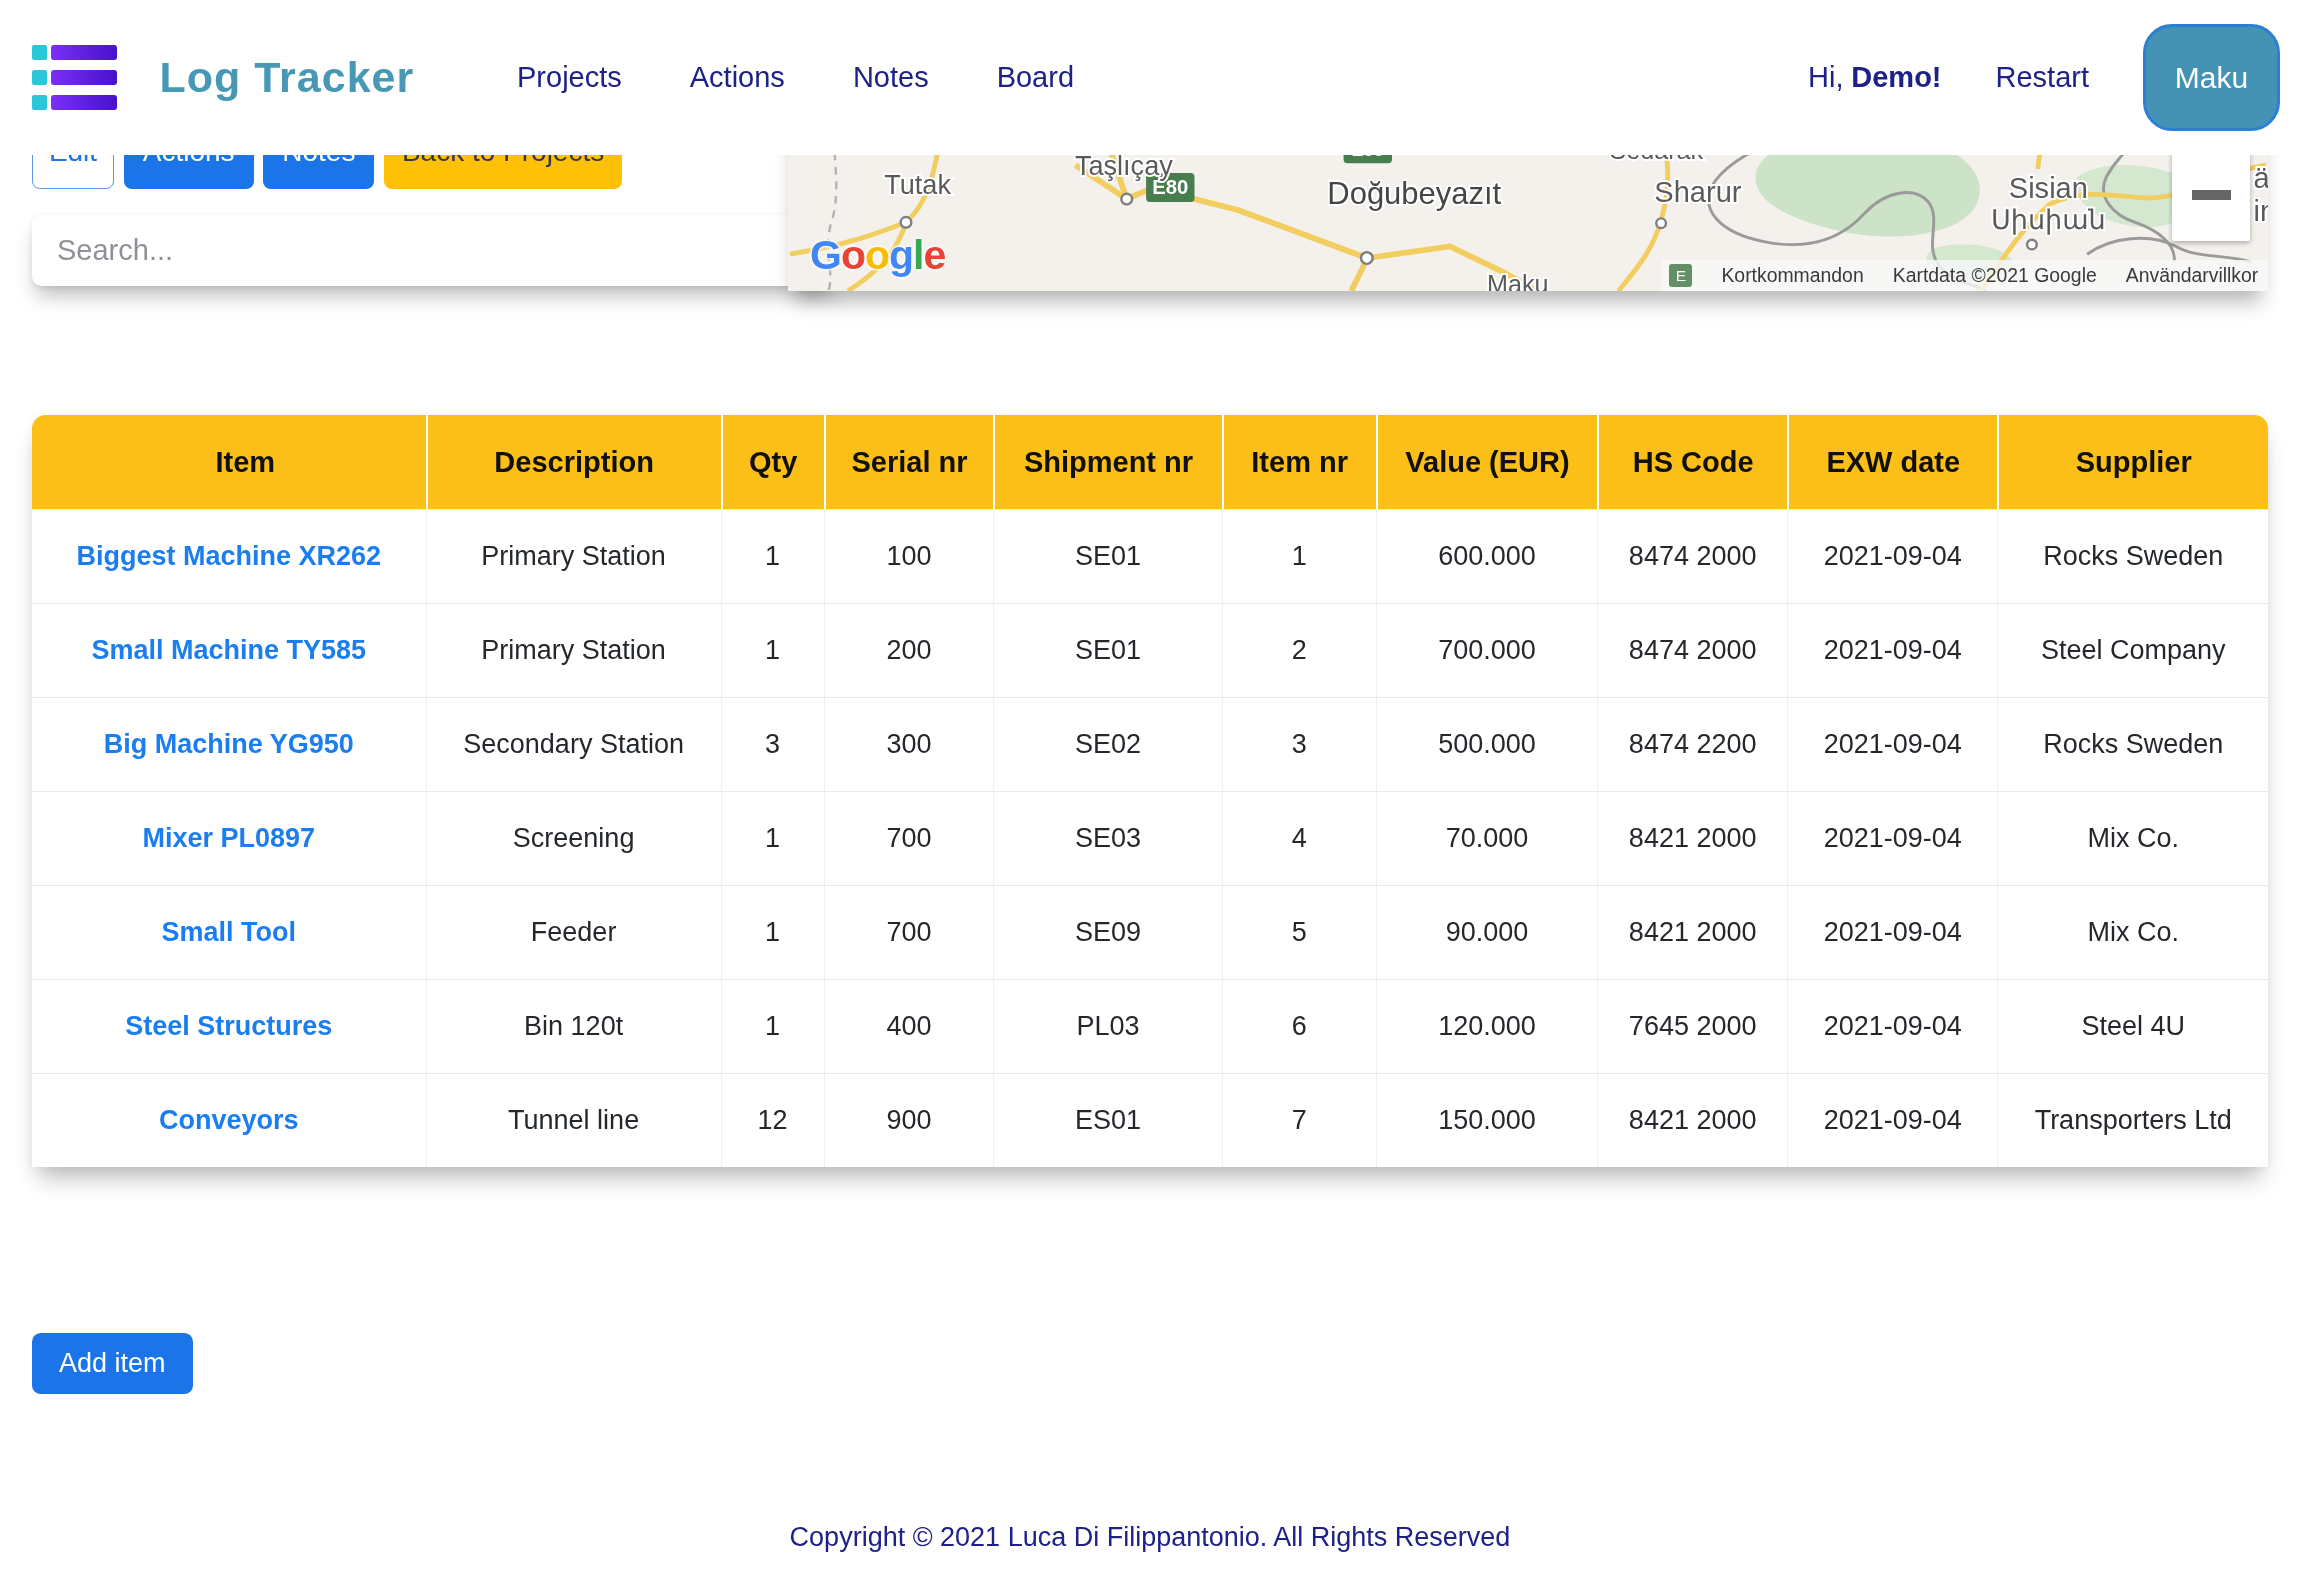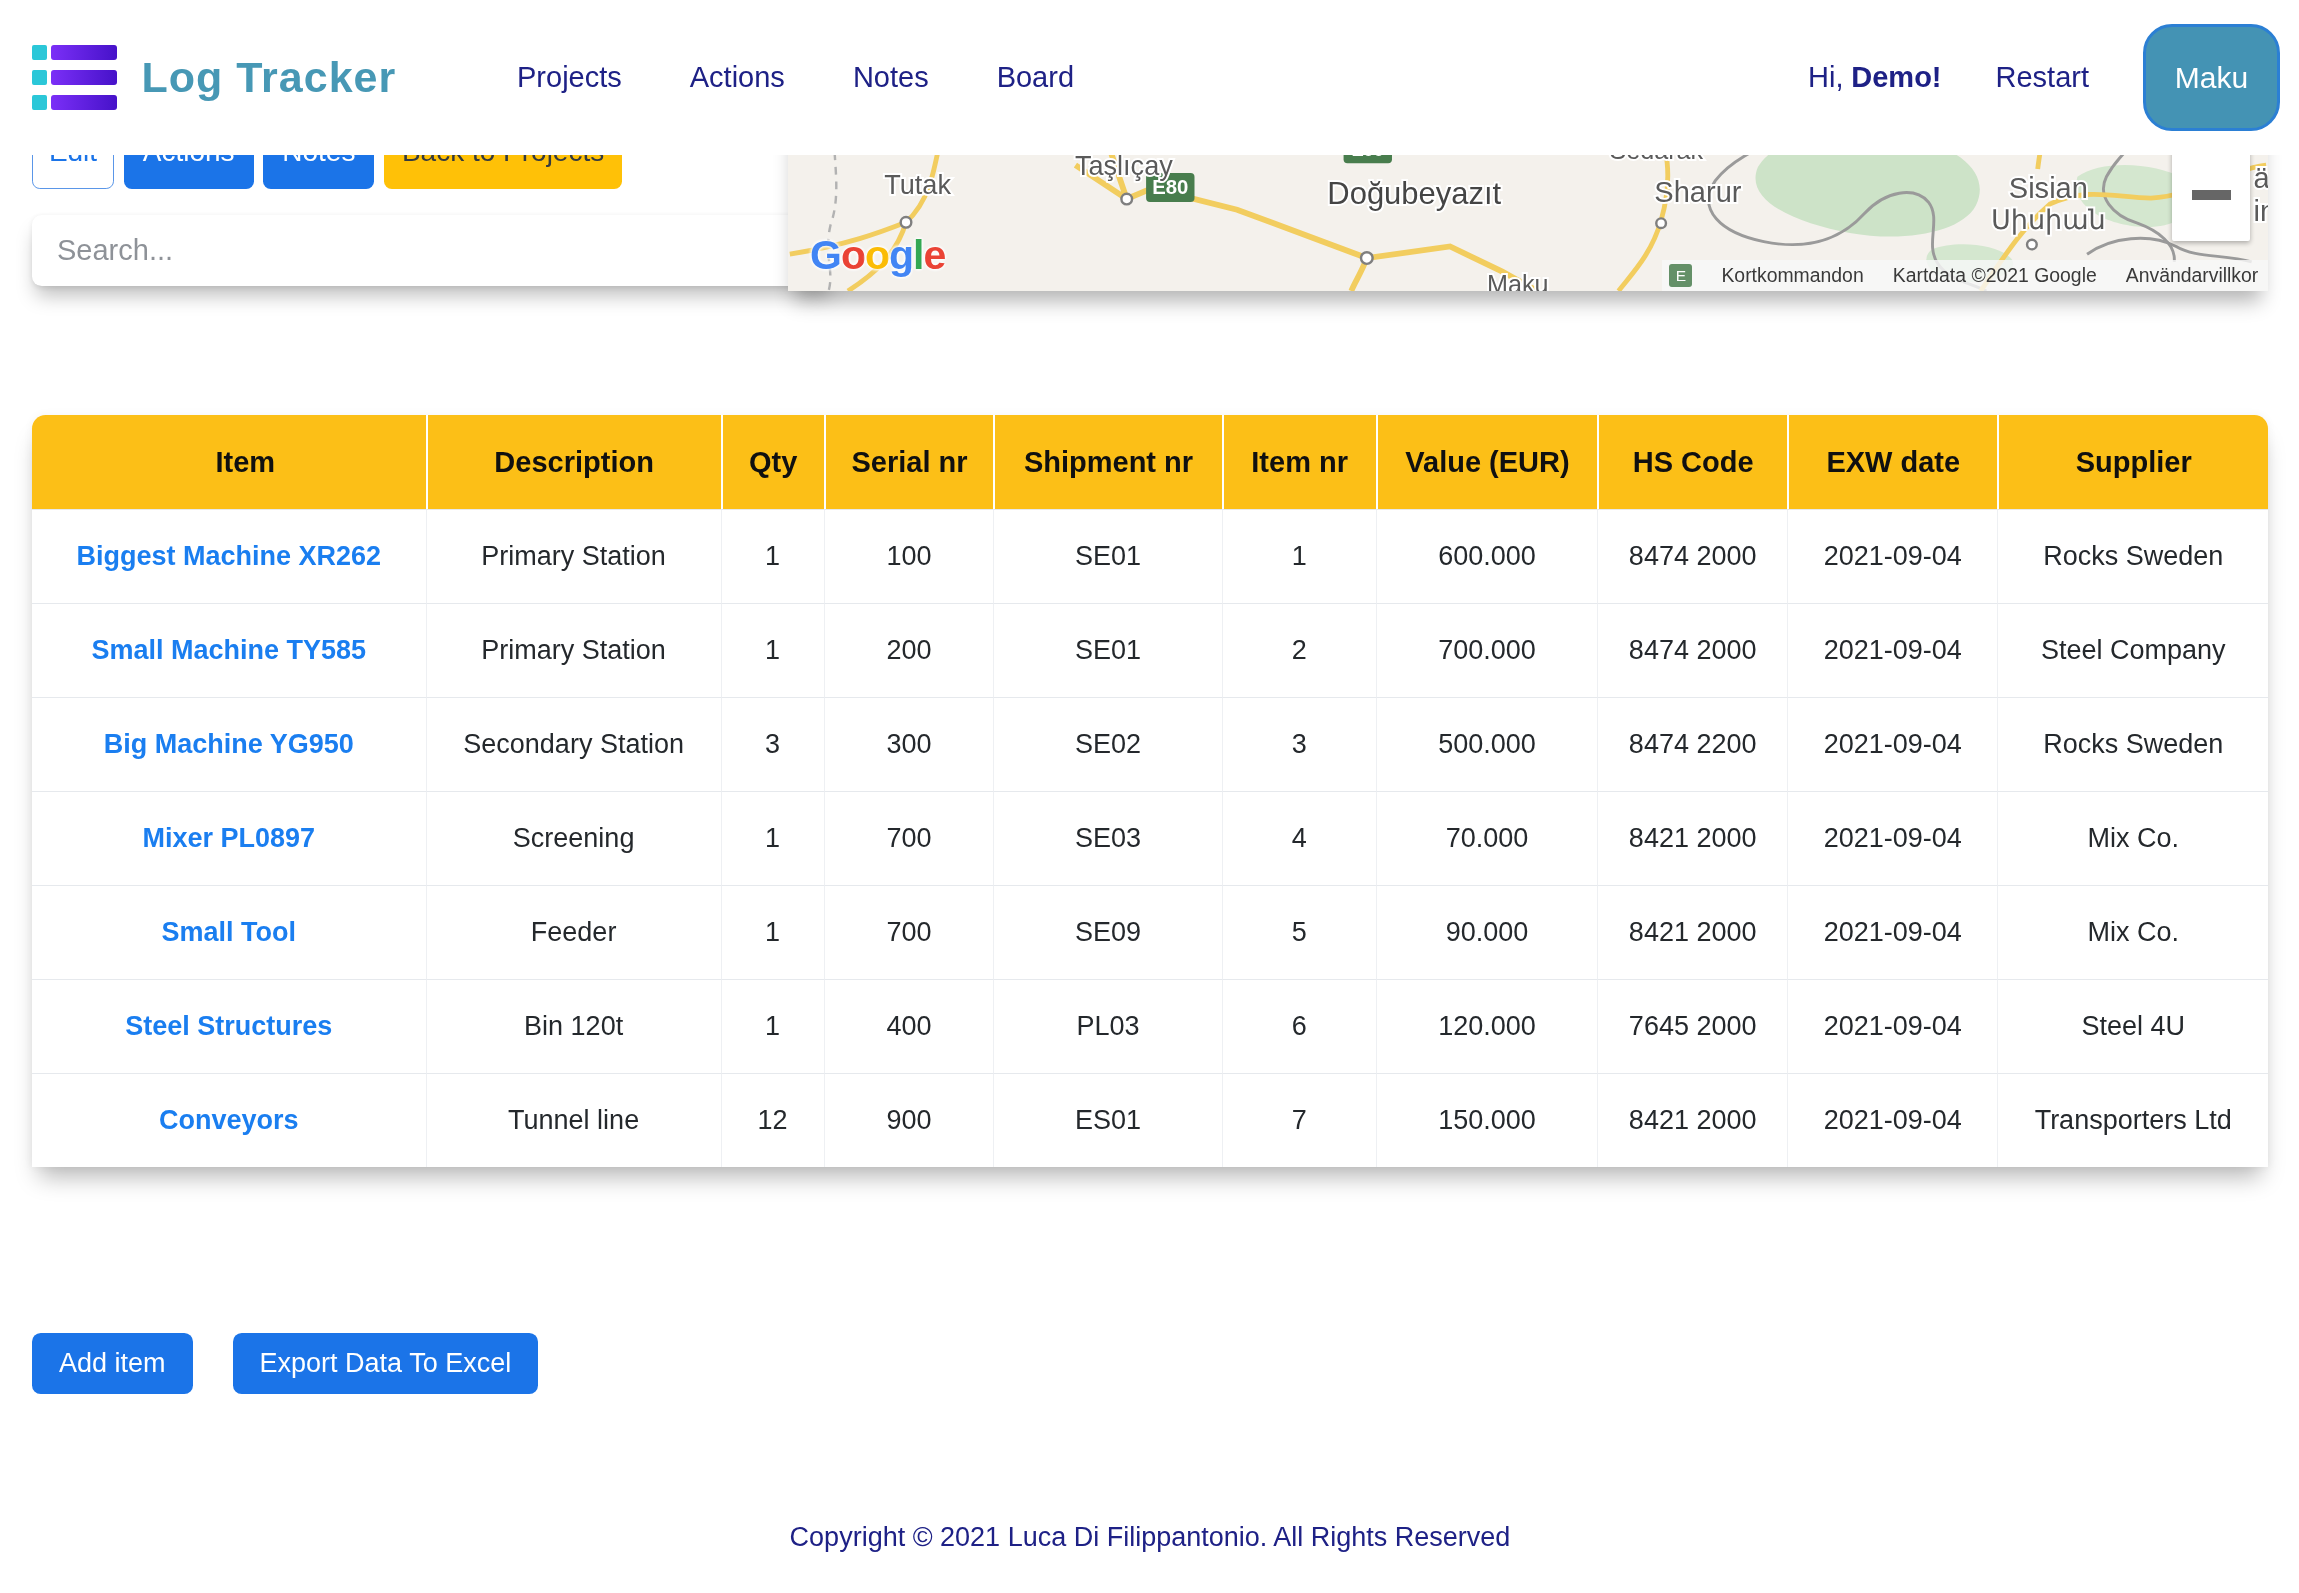--- a/index.html
+++ b/index.html
@@ -3,21 +3,21 @@
 <meta charset="utf-8">
 <style>
   * { box-sizing: border-box; margin: 0; padding: 0; }
   html,body { background:#fff; }
   body { font-family:"Liberation Sans","DejaVu Sans",sans-serif; }
   .page { position:relative; width:2300px; height:1593px; background:#fff; overflow:hidden; }
 
   
   .navbar { position:absolute; top:0; left:0; width:2300px; height:155px; background:#fff; z-index:30;
             display:flex; align-items:center; }
-  .brand { position:absolute; left:32px; top:0; height:155px; display:flex; align-items:center; gap:24px; cursor:pointer; }
+  .brand { position:absolute; left:32px; top:0; height:155px; display:flex; align-items:center; gap:42px; cursor:pointer; }
   .logo-icon { display:flex; flex-direction:column; gap:10.7px; }
   .logo-row { display:flex; align-items:center; gap:4.9px; }
   .logo-sq { width:14.6px; height:14.6px; background:#2bc7d8; border-radius:1.9px; }
   .logo-bar { width:66px; height:14.6px; border-radius:2.9px; background:linear-gradient(90deg,#7b2ff7,#4612c9); }
   .brand-text { font-size:43px; font-weight:700; color:#4798b5; letter-spacing:1px; }
   .nav-links { position:absolute; left:517px; top:0; height:155px; display:flex; align-items:center; gap:68px; }
   .nav-link { font-size:29px; color:#1e2186; cursor:pointer; }
   .nav-right { position:absolute; right:20px; top:0; height:155px; display:flex; align-items:center; gap:54px; }
   .greeting { font-size:29px; color:#1e2186; }
   .greeting b { margin-left:7.8px; }
@@ -267,21 +267,20 @@
             <td>8421 2000</td>
             <td>2021-09-04</td>
             <td>Transporters Ltd</td>
           </tr>
         </tbody>
     </table>
   </div>
 
   <div class="bottom-actions">
     <button class="bbtn">Add item</button>
-    <button class="bbtn">Export Data To Excel</button>
   </div>
 
   <div class="footer">Copyright © 2021 Luca Di Filippantonio. All Rights Reserved</div>
 
   <header class="navbar">
     <div class="brand">
       <div class="logo-icon">
         <div class="logo-row">
             <div class="logo-sq"></div>
             <div class="logo-bar"></div>

